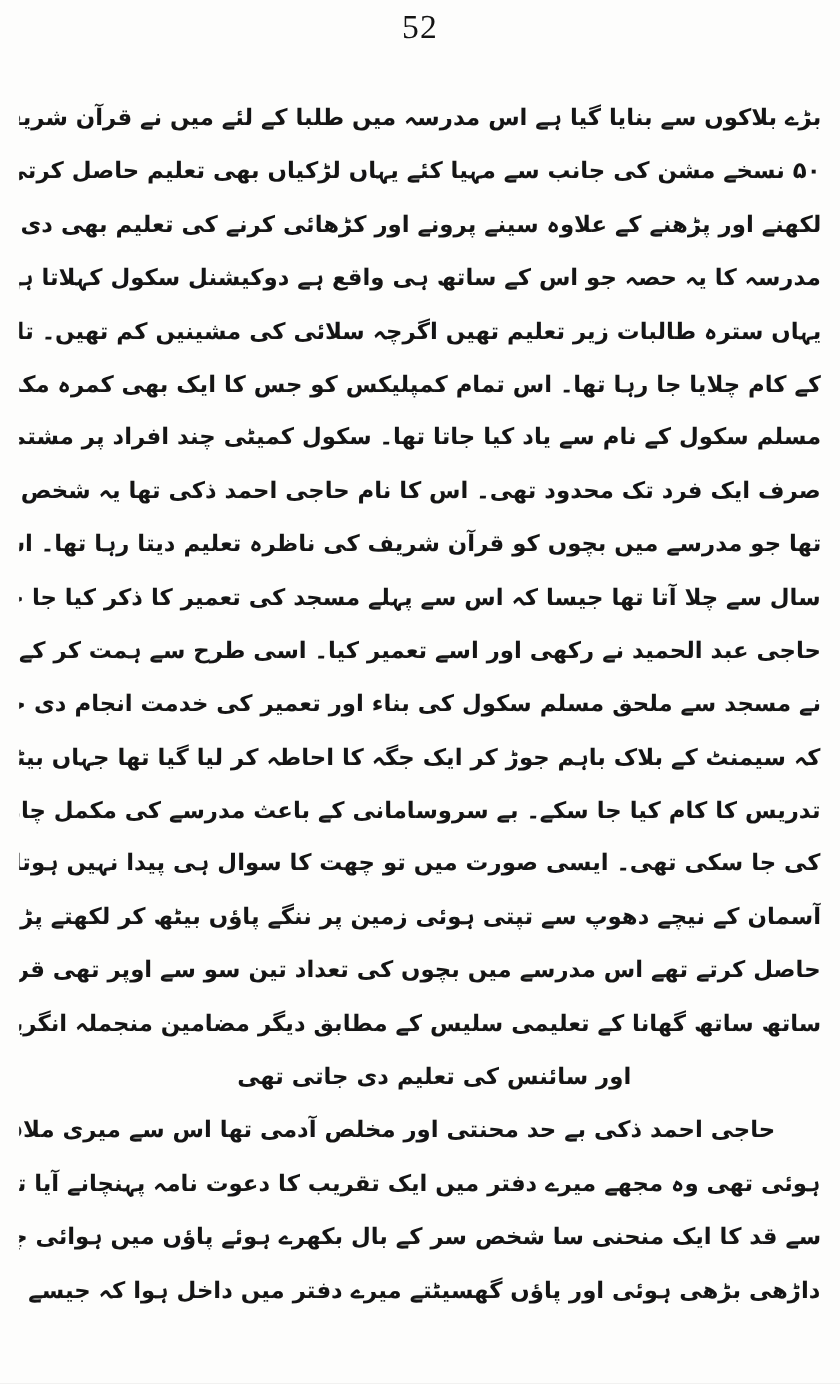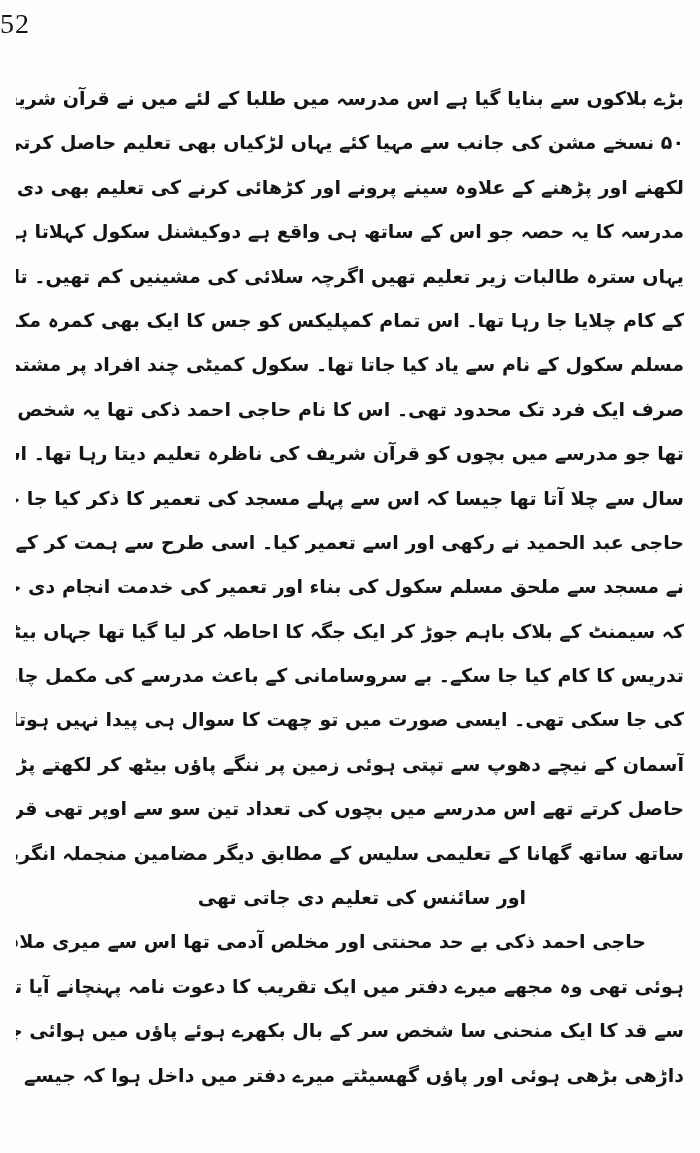--- a/index.html
+++ b/index.html
@@ -11,21 +11,21 @@
     position: relative;
     width: 700px;
     height: 1153px;
     margin: 0 auto;
     background: #fdfdfc;
     color: #141414;
     overflow: hidden;
     box-sizing: border-box;
   }
   .page-number {
-    text-align: left;
+    text-align: center;
     font-family: "Liberation Serif", serif;
     font-size: 28px;
     letter-spacing: 1px;
     padding-top: 8px;
     color: #141414;
   }
   .body-text {
     direction: rtl;
     unicode-bidi: embed;
     padding: 36px 16px 0 16px;

